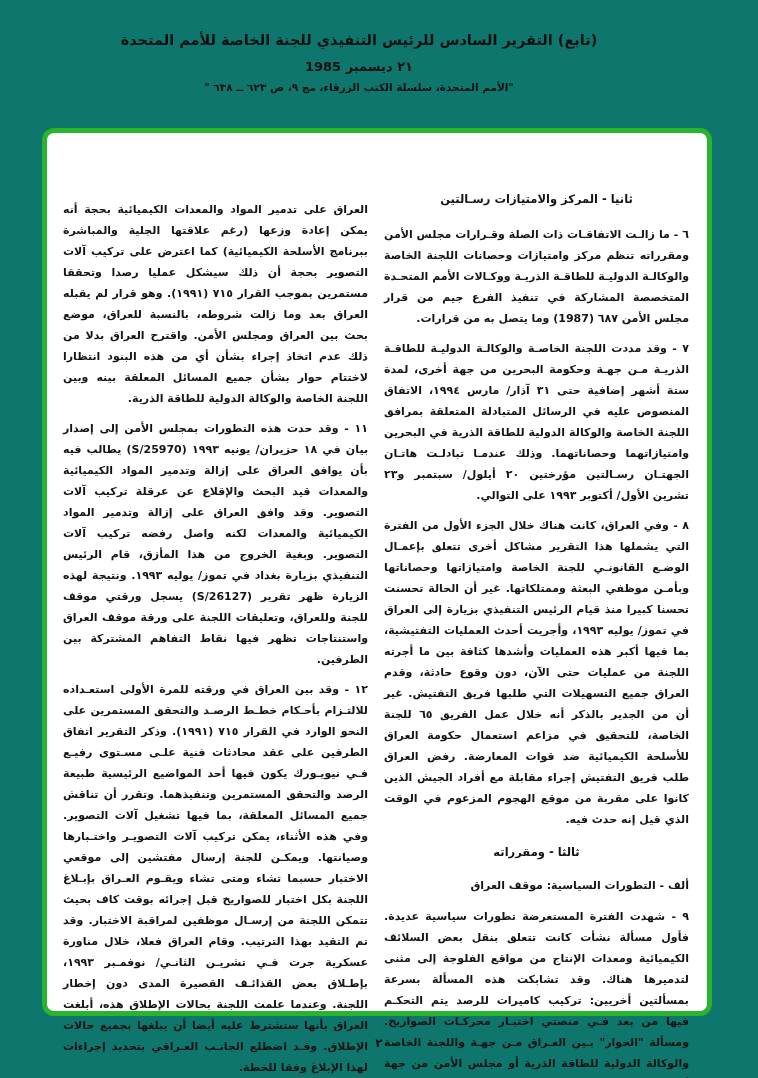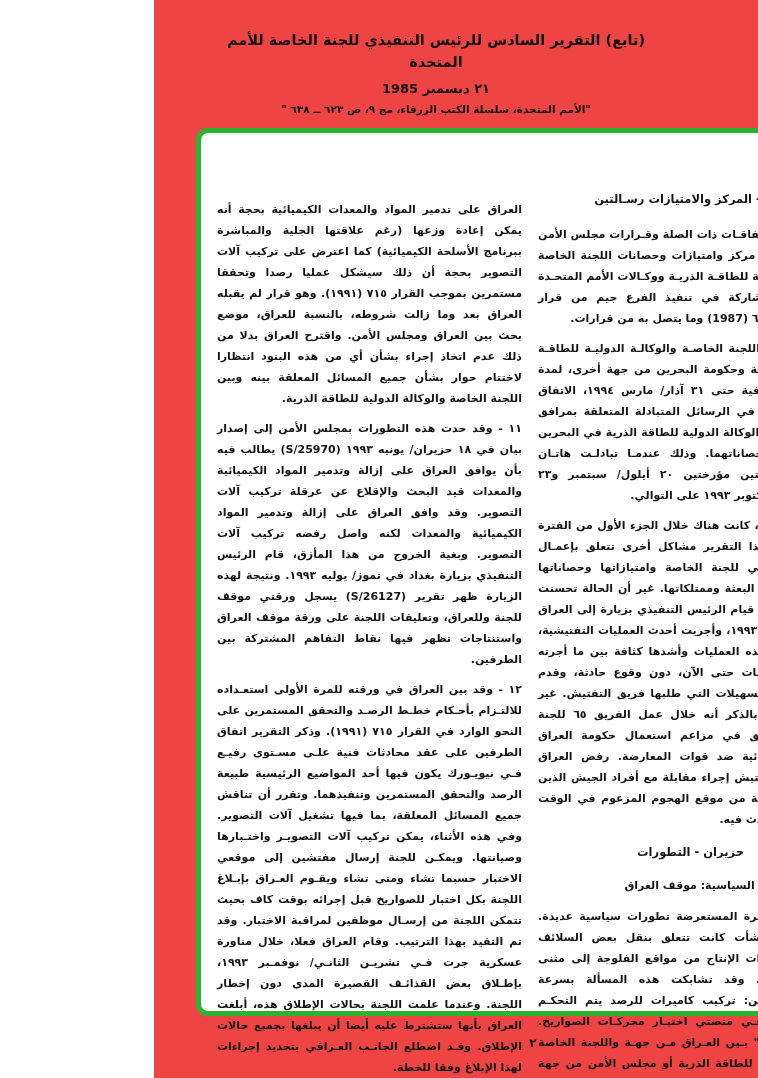--- a/index.html
+++ b/index.html
@@ -3,23 +3,23 @@
 <meta charset="utf-8">
 <style>
   html, body {
     margin: 0;
     padding: 0;
     background: #ffffff;
     font-family: "DejaVu Sans", sans-serif;
   }
   .page {
     position: relative;
-    width: 604px;
+    width: 758px;
     height: 1078px;
-    background: #ef4444;
+    background: #0f766e;
     overflow: hidden;
     direction: rtl;
   }
   .header {
     position: absolute;
     top: 30px;
     left: 60px;
     right: 100px;
     text-align: center;
     color: #111111;
@@ -117,21 +117,21 @@
   </div>
 
   <div class="frame">
     <div class="columns">
 
       <div class="col">
         <h3 class="sec">ثانيا -  المركز والامتيازات رسـالتين</h3>
         <p class="first">٦ -     ما زالـت الاتفاقـات ذات الصلة وقـرارات مجلس الأمن ومقرراته تنظم مركز وامتيازات وحصانات اللجنة الخاصة والوكالـة الدوليـة للطاقـة الذريـة ووكـالات الأمم المتحـدة المتخصصة المشاركة في تنفيذ الفرع جيم من قرار مجلس الأمن ٦٨٧ (1987) وما يتصل به من قرارات.</p>
         <p>٧ -     وقد مددت اللجنة الخاصـة والوكالـة الدوليـة للطاقـة الذريـة مـن جهـة وحكومة البحرين من جهة أخرى، لمدة ستة أشهر إضافية حتى ٣١ آذار/ مارس ١٩٩٤، الاتفاق المنصوص عليه في الرسائل المتبادلة المتعلقة بمرافق اللجنة الخاصة والوكالة الدولية للطاقة الذرية في البحرين وامتيازاتهما وحصاناتهما. وذلك عندمـا تبادلـت هاتـان الجهتـان رسـالتين مؤرختين ٢٠ أيلول/ سبتمبر و٢٣ تشرين الأول/ أكتوبر ١٩٩٣ على التوالي.</p>
         <p>٨ -     وفي العراق، كانت هناك خلال الجزء الأول من الفترة التي يشملها هذا التقرير مشاكل أخرى تتعلق بإعمـال الوضـع القانونـي للجنة الخاصة وامتيازاتها وحصاناتها وبأمـن موظفي البعثة وممتلكاتها. غير أن الحالة تحسنت تحسنا كبيرا منذ قيام الرئيس التنفيذي بزيارة إلى العراق في تموز/ يوليه ١٩٩٣، وأجريت أحدث العمليات التفتيشية، بما فيها أكبر هذه العمليات وأشدها كثافة بين ما أجرته اللجنة من عمليات حتى الآن، دون وقوع حادثة، وقدم العراق جميع التسهيلات التي طلبها فريق التفتيش. غير أن من الجدير بالذكر أنه خلال عمل الفريق ٦٥ للجنة الخاصة، للتحقيق في مزاعم استعمال حكومة العراق للأسلحة الكيميائية ضد قوات المعارضة. رفض العراق طلب فريق التفتيش إجراء مقابلة مع أفراد الجيش الذين كانوا على مقربة من موقع الهجوم المزعوم في الوقت الذي قيل إنه حدث فيه.</p>
-        <h3 class="sec2">حزيران -  التطورات</h3>
+        <h3 class="sec2">ثالثا -  ومقرراته</h3>
         <h4 class="subsec">ألف -  التطورات السياسية: موقف العراق</h4>
         <p>٩ -     شهدت الفترة المستعرضة تطورات سياسية عديدة. فأول مسألة نشأت كانت تتعلق بنقل بعض السلائف الكيميائية ومعدات الإنتاج من مواقع الفلوجة إلى مثنى لتدميرها هناك. وقد تشابكت هذه المسألة بسرعة بمسألتين أخريين: تركيب كاميرات للرصد يتم التحكـم فيها من بعد فـي منصتي اختبـار محركـات الصواريخ. ومسألة "الحوار" بـين العـراق مـن جهـة واللجنة الخاصة والوكالة الدولية للطاقة الذرية أو مجلس الأمن من جهة أخرى.</p>
 
       </div>
 
       <div class="col">
         <p class="first">العراق على تدمير المواد والمعدات الكيميائية بحجة أنه يمكن إعادة وزعها (رغم علاقتها الجلية والمباشرة ببرنامج الأسلحة الكيميائية) كما اعترض على تركيب آلات التصوير بحجة أن ذلك سيشكل عمليا رصدا وتحققا مستمرين بموجب القرار ٧١٥ (١٩٩١). وهو قرار لم يقبله العراق بعد وما زالت شروطه، بالنسبة للعراق، موضع بحث بين العراق ومجلس الأمن. واقترح العراق بدلا من ذلك عدم اتخاذ إجراء بشأن أي من هذه البنود انتظارا لاختتام حوار بشأن جميع المسائل المعلقة بينه وبين اللجنة الخاصة والوكالة الدولية للطاقة الذرية.</p>
         <p>١١ -    وقد حدت هذه التطورات بمجلس الأمن إلى إصدار بيان في ١٨ حزيران/ يونيه ١٩٩٣ (S/25970) يطالب فيه بأن يوافق العراق على إزالة وتدمير المواد الكيميائية والمعدات قيد البحث والإقلاع عن عرقلة تركيب آلات التصوير. وقد وافق العراق على إزالة وتدمير المواد الكيميائية والمعدات لكنه واصل رفضه تركيب آلات التصوير. وبغية الخروج من هذا المأزق، قام الرئيس التنفيذي بزيارة بغداد في تموز/ يوليه ١٩٩٣. ونتيجة لهذه الزيارة ظهر تقرير (S/26127) يسجل ورقتي موقف للجنة وللعراق، وتعليقات اللجنة على ورقة موقف العراق واستنتاجات تظهر فيها نقاط التفاهم المشتركة بين الطرفين.</p>
         <p>١٢ -    وقد بين العراق في ورقته للمرة الأولى استعـداده للالتـزام بأحـكام خطـط الرصـد والتحقق المستمرين على النحو الوارد في القرار ٧١٥ (١٩٩١). وذكر التقرير اتفاق الطرفين على عقد محادثات فنية علـى مسـتوى رفيـع فـي نيويـورك يكون فيها أحد المواضيع الرئيسية طبيعة الرصد والتحقق المستمرين وتنفيذهما. وتقرر أن تناقش جميع المسائل المعلقة، بما فيها تشغيل آلات التصوير. وفي هذه الأثناء، يمكن تركيب آلات التصويـر واختـبارها وصيانتها. ويمكـن للجنة إرسال مفتشين إلى موقعي الاختبار حسبما تشاء ومتى تشاء ويقـوم العـراق بإبـلاغ اللجنة بكل اختبار للصواريخ قبل إجرائه بوقت كاف بحيث تتمكن اللجنة من إرسـال موظفين لمراقبة الاختبار. وقد تم التقيد بهذا الترتيب. وقام العراق فعلا، خلال مناورة عسكرية جرت فـي تشريـن الثانـي/ نوفمـبر ١٩٩٣، بإطـلاق بعض القذائـف القصيرة المدى دون إخطار اللجنة. وعندما علمت اللجنة بحالات الإطلاق هذه، أبلغت العراق بأنها ستشترط عليه أيضا أن يبلغها بجميع حالات الإطلاق. وقـد اضطلع الجانـب العـراقي بتحديد إجراءات لهذا الإبلاغ وفقا للخطة.</p>
         <p>١٣ -    وقد جـرت الجولـة الأولـى من المحادثات الفنية رفيعـة المستوى في نيويورك في الفترة من ٣١ آب/ أغسطس إلى ١٠ أيلول/ سبتمبر ١٩٩٣ وتمخضت عـن تقرير مشترك (S/26451). وخلال هذه المحادثات، شرحت اللجنة للعراق على وجه الدقة ماذا سيستتبع الرصد والتحقق المستمران وبدا أن العراق قبل بمعظم الطرائق التي ستستخدم. وتتعلق مخاوفه الرئيسية بكيفية تنفيذ الحقوق والامتيازات التدخلية للجنة، وهي حقوق وامتيازات تمدد دون تعيين حد لها في المستقبل، علـى نحـو لا يعـرض للخطر سلامة القيادة العراقية، أو ينتهك سيادة العـراق، أو يعرقـل تطـوره الاقتصـادي أو التقني. وبالنسبة</p>

